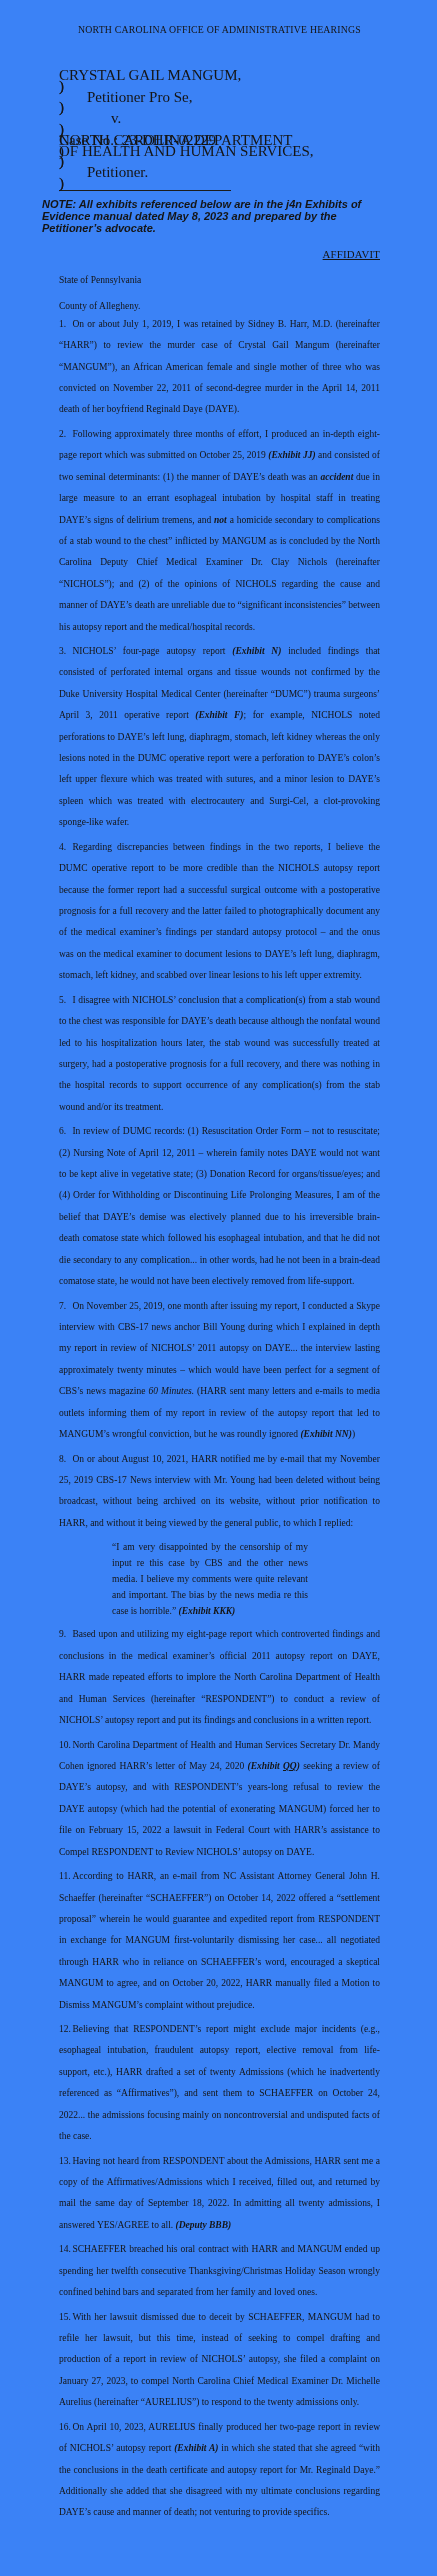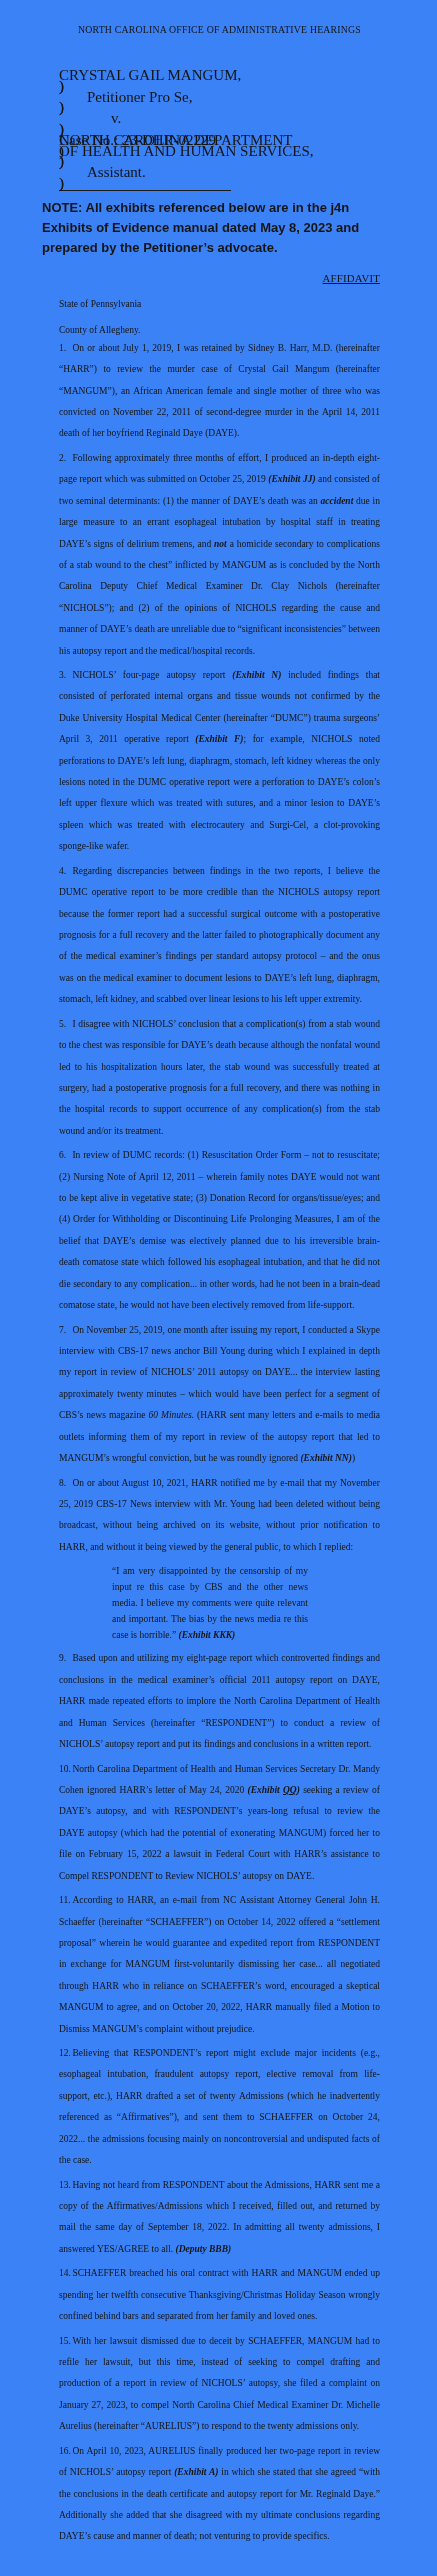--- a/index.html
+++ b/index.html
@@ -32,22 +32,23 @@
   .caption-rule{
     width:172px;
     border-bottom:1.3px solid #1c1c1c;
     margin-top:1.5px;
   }
   .note{
     margin:6.7px 0 0 -17px;
     margin-right:-3.1px;
     font-family:"Liberation Sans","DejaVu Sans",sans-serif;
     font-weight:bold;
-    font-size:13px;
-    line-height:20px;
+    font-style:italic;
+    font-size:11px;
+    line-height:12px;
   }
   .affidavit-title{
     margin-top:14px;
     text-align:right;
     font-weight:normal;
     font-size:10.8px;
     letter-spacing:0.2px;
   }
   .affidavit-title span{text-decoration:underline;}
   .venue-line{margin-top:14px;line-height:12.4px;}
@@ -122,21 +123,21 @@
           <div class="cap-left">OF HEALTH AND HUMAN SERVICES,</div>
           <div class="cap-paren">)</div>
           <div class="cap-right"></div>
         </div>
         <div class="cap-row">
           <div class="cap-left"></div>
           <div class="cap-paren">)</div>
           <div class="cap-right"></div>
         </div>
         <div class="cap-row">
-          <div class="cap-left indent">Assistant.</div>
+          <div class="cap-left indent">Petitioner.</div>
           <div class="cap-paren">)</div>
           <div class="cap-right"></div>
         </div>
         <div class="cap-row">
           <div class="cap-left"></div>
           <div class="cap-paren">)</div>
           <div class="cap-right"></div>
         </div>
       </div>
     <div class="caption-rule"></div>

